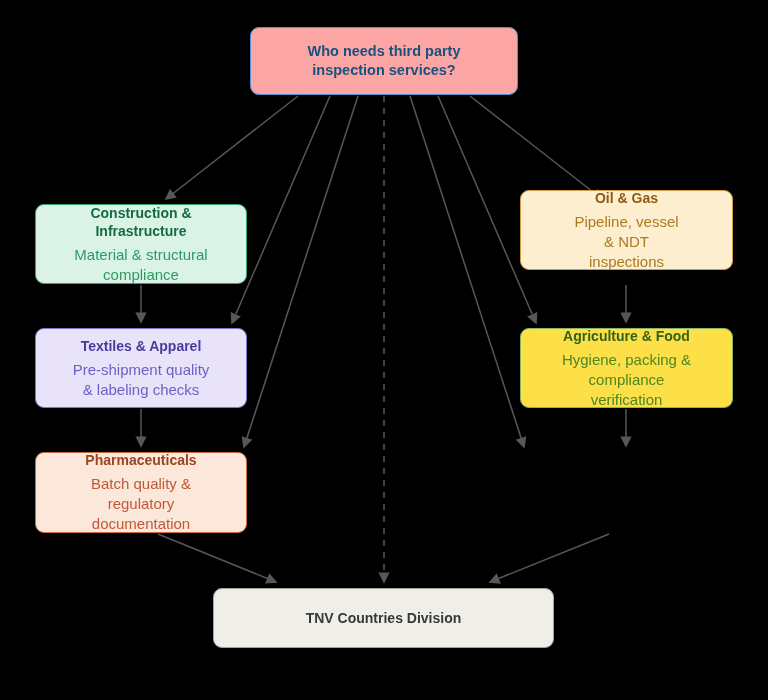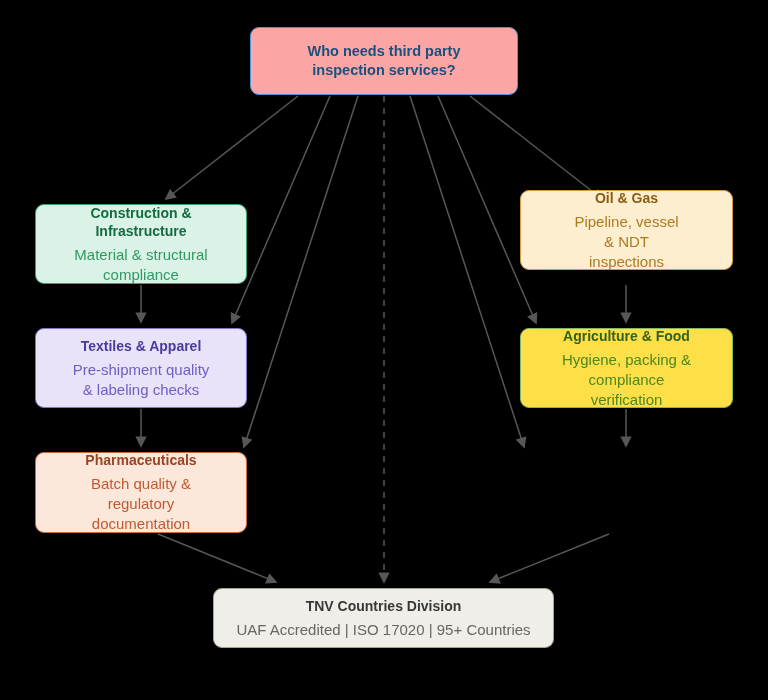--- a/index.html
+++ b/index.html
@@ -105,16 +105,15 @@
   </div>
 
   <div class="node c-lime" style="left:520px;top:328px;width:213px;height:80px">
     <div class="title">Agriculture &amp; Food</div>
     <div class="subtitle" style="max-width:148px">Hygiene, packing &amp; compliance verification</div>
   </div>
 
 
   <div class="node c-gray" style="left:213px;top:588px;width:341px;height:60px">
     <div class="title">TNV Countries Division</div>
-    <div class="subtitle">UAF Accredited | ISO 17020 | 95+ Countries</div>
   </div>
 
 </div>
 
 </body></html>

